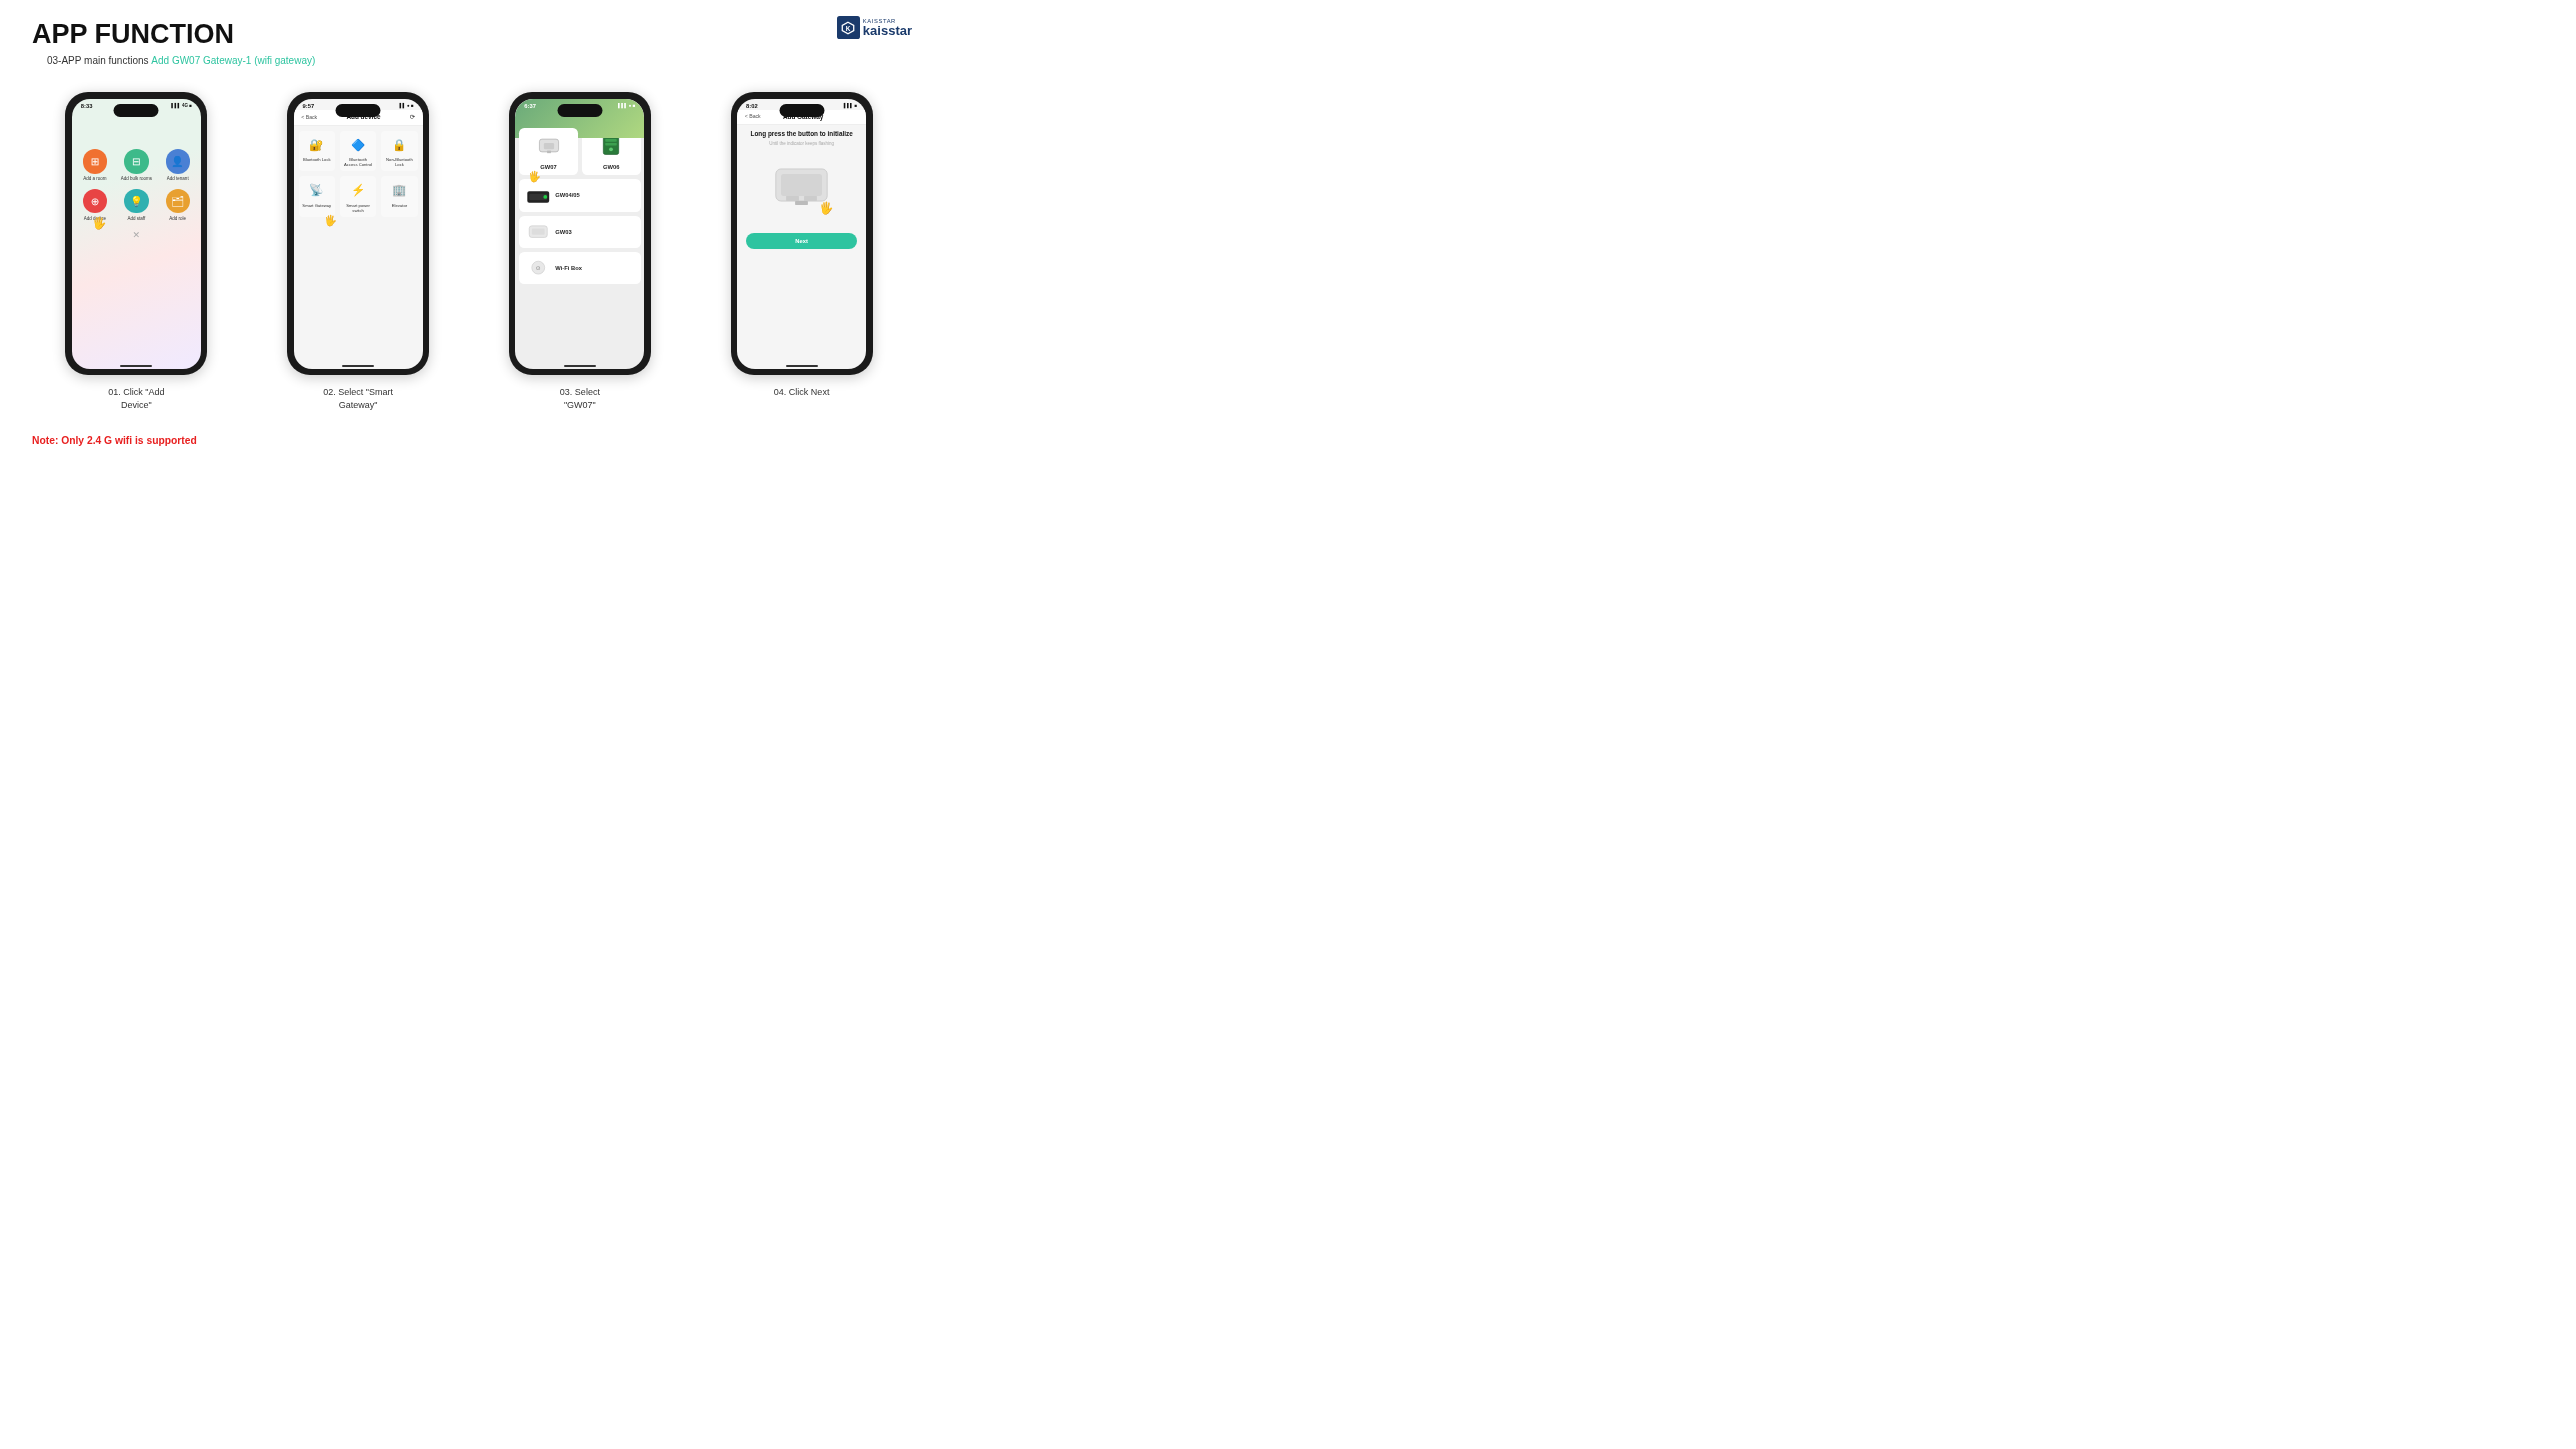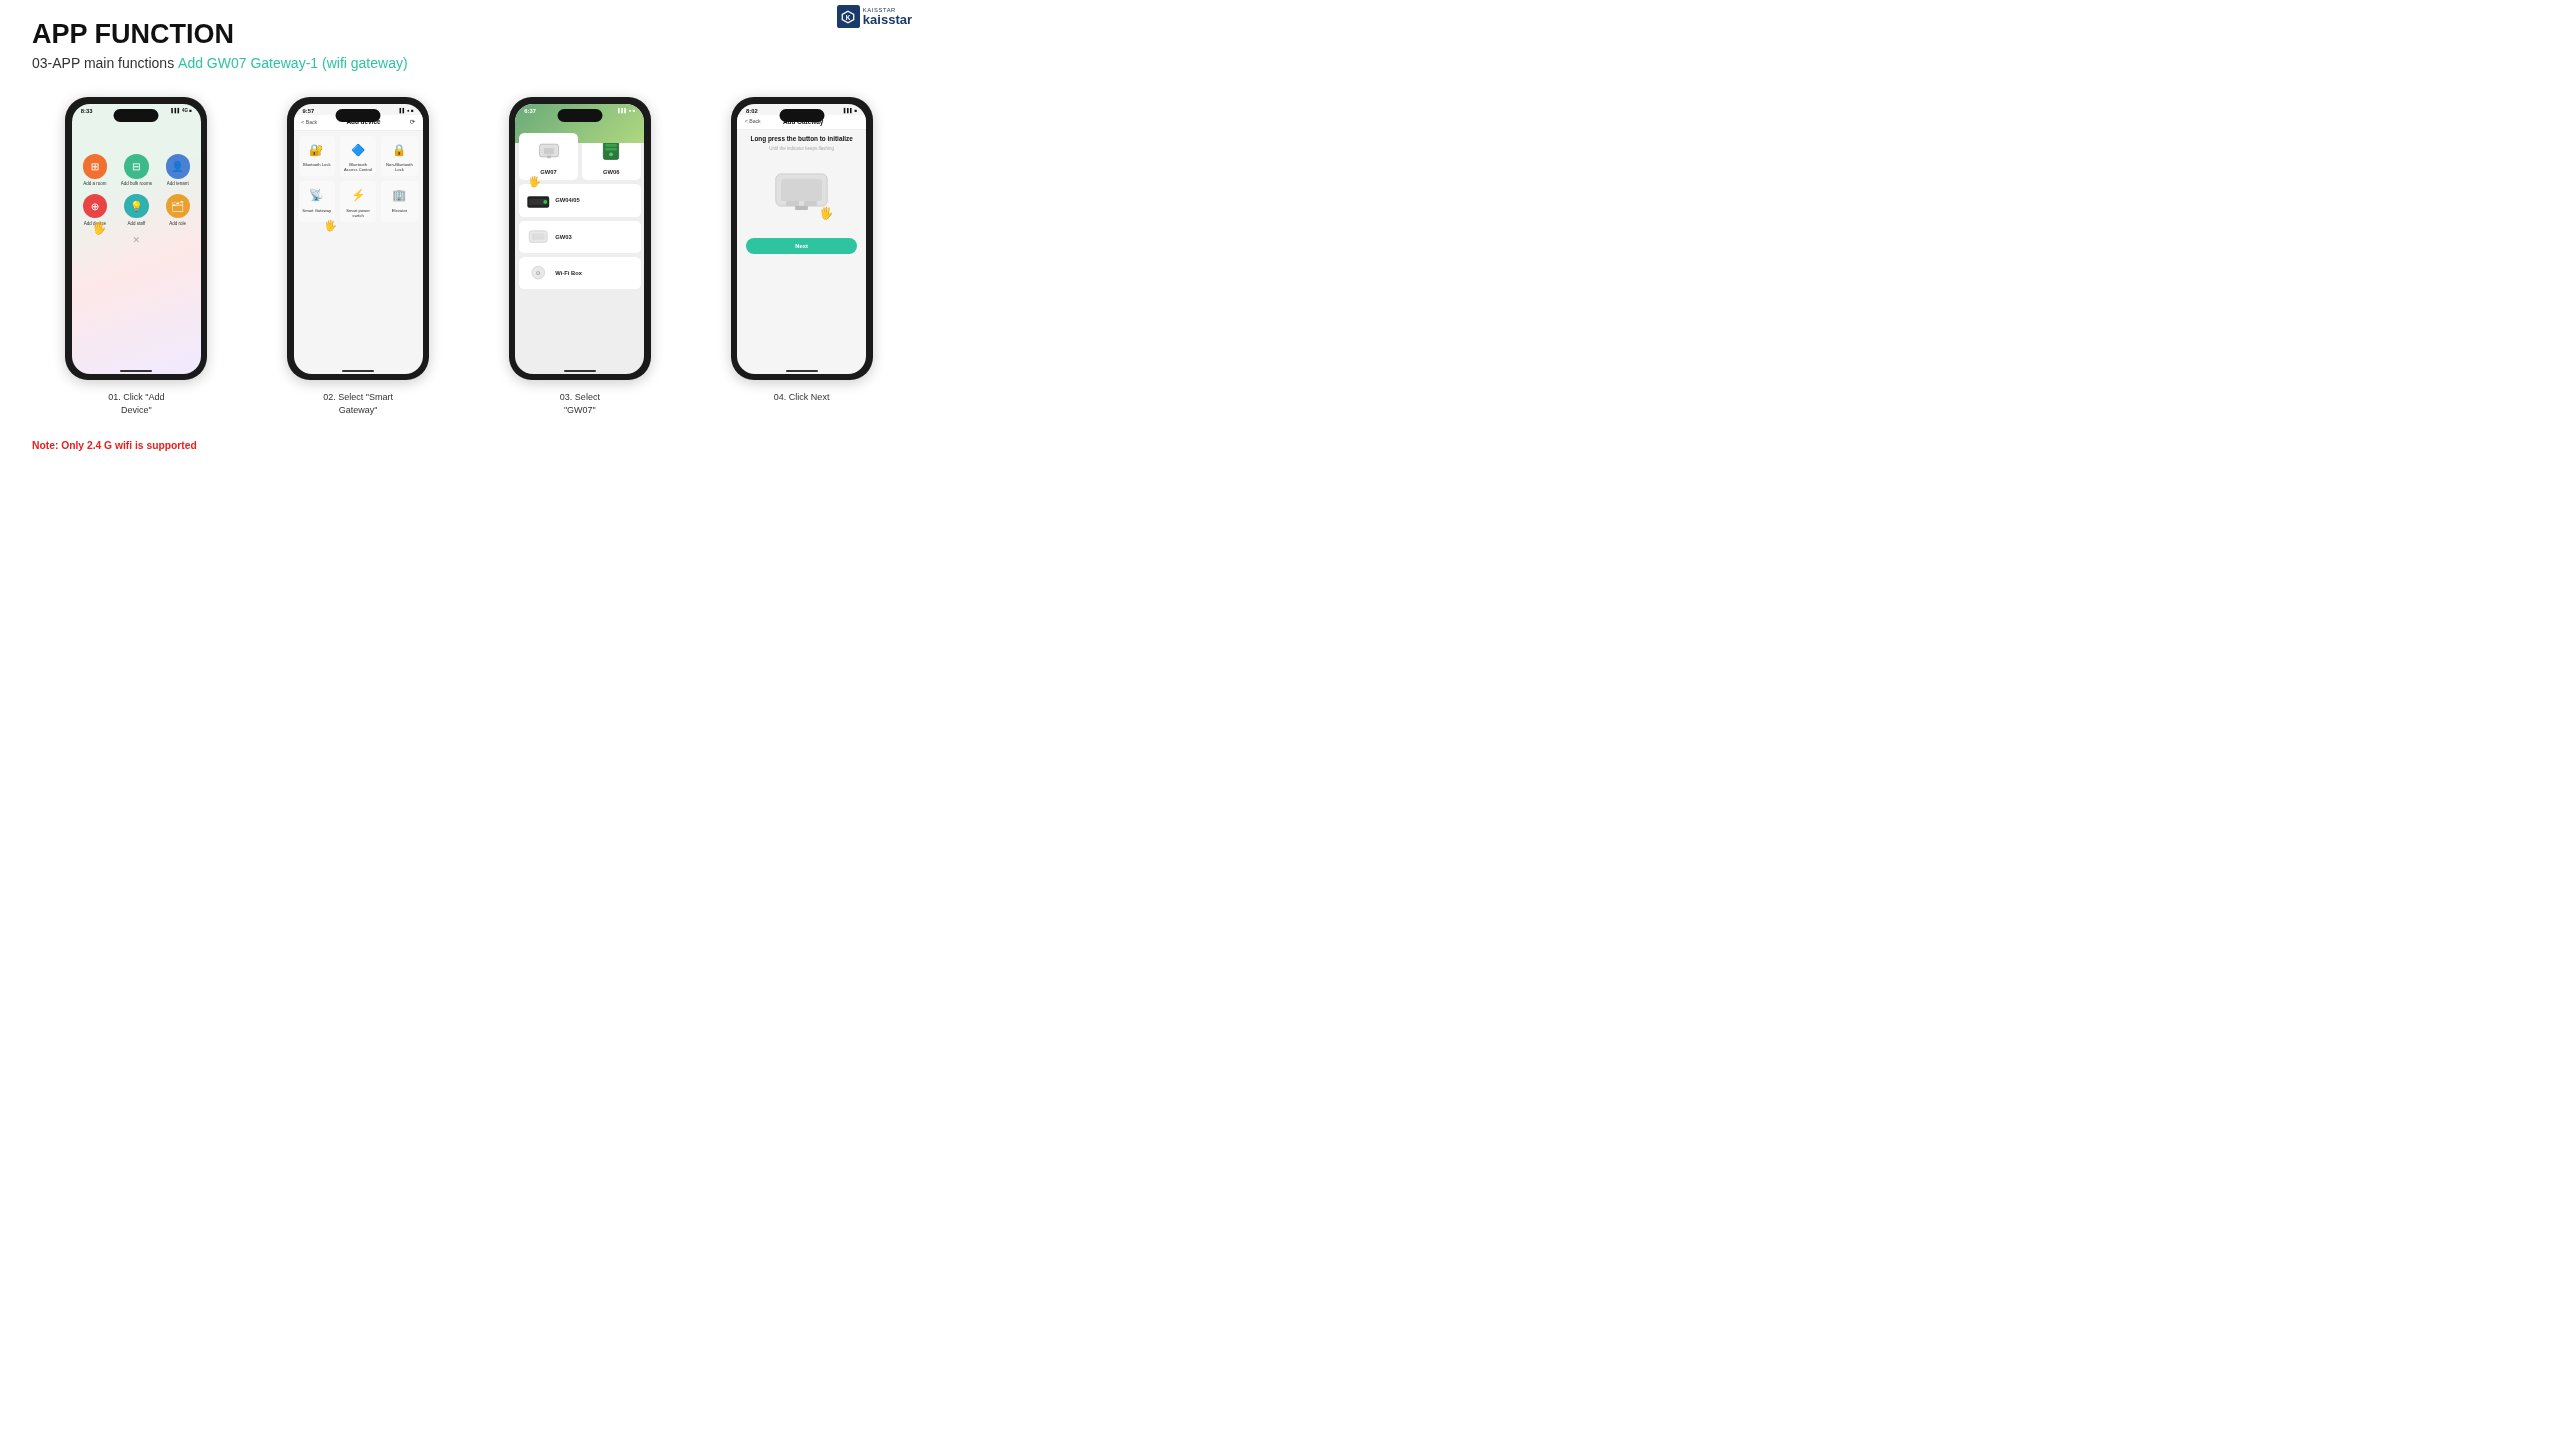--- a/index.html
+++ b/index.html
@@ -13,33 +13,34 @@
     }
 
     
     .page-title {
       font-size: 27px;
       font-weight: 900;
       color: #111;
       margin-bottom: 5.2px;
     }
     .page-subtitle {
-      font-size: 14px;
+      font-size: 10px;
       color: #333;
       margin-bottom: 26px;
+      margin-left: 15px;
     }
     .page-subtitle .highlight {
       color: #2ec4a0;
       font-weight: 500;
     }
 
     
     .logo {
       position: absolute;
-      top: 5px;
+      top: 16px;
       right: 26px;
       display: flex;
       align-items: center;
       gap: 3px;
     }
     .logo-icon {
       width: 23px;
       height: 23px;
       background: #1a3a6b;
       border-radius: 2.6px;

